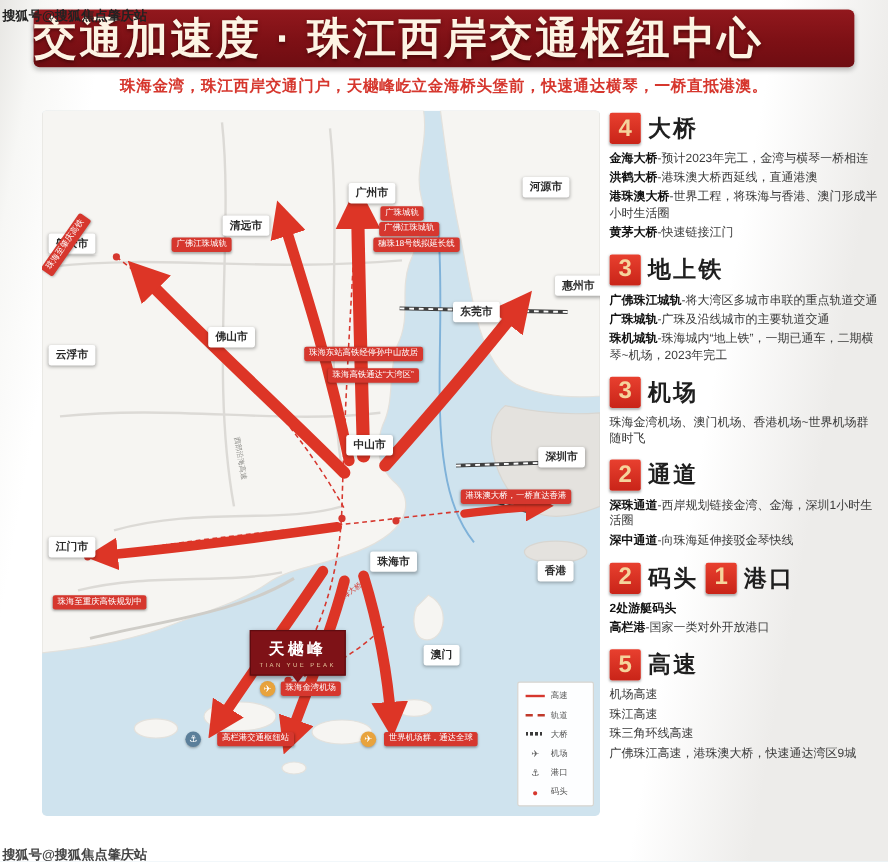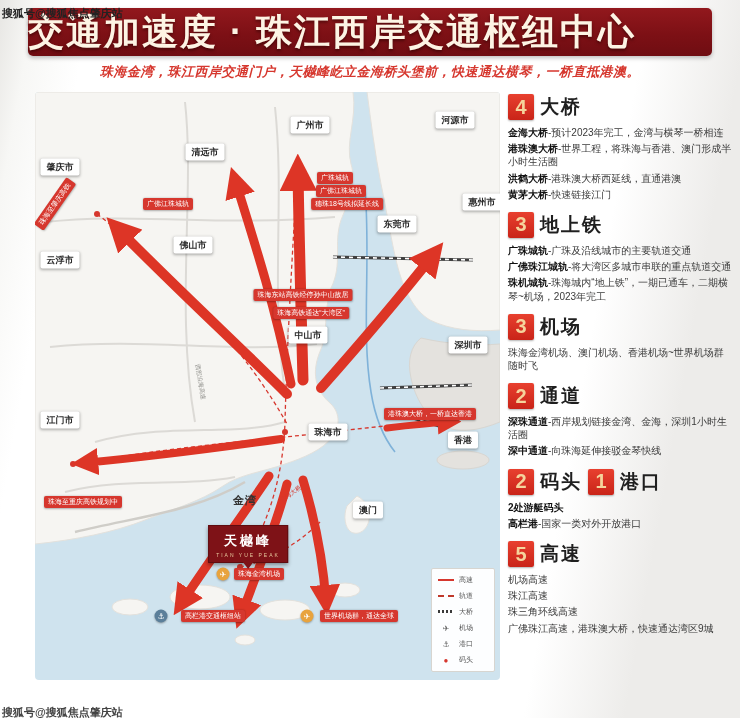--- a/index.html
+++ b/index.html
@@ -13,29 +13,29 @@
   .wm-bottom { left:2px; top:705px; color:#444; }
 
   
   .banner { position:absolute; left:28px; top:8px; width:684px; height:48px;
             background:linear-gradient(180deg,#92181d 0%,#7d1015 55%,#6f0d12 100%);
             border-radius:5px; display:flex; align-items:center; justify-content:flex-start;
             box-shadow:0 2px 4px rgba(0,0,0,.25); }
   .banner h1 { font-size:36px; font-weight:800; color:#fdf4e4; letter-spacing:2px;
                text-shadow:0 2px 3px rgba(40,0,0,.55); white-space:nowrap; }
   .subtitle { position:absolute; left:0; top:63px; width:740px; text-align:center;
-              font-size:13px; font-weight:bold; color:#d6372e; letter-spacing:.5px;font-style:italic; }
+              font-size:13px; font-weight:bold; color:#d6372e; letter-spacing:.5px; }
 
   
   .map-panel { position:absolute; left:35px; top:92px; width:465px; height:588px; border-radius:4px; overflow:hidden; }
   .map-panel svg { position:absolute; left:0; top:0; }
 
   .city { position:absolute; transform:translate(-50%,-50%); background:#fff; color:#2a2a2a;
           font-size:9px; font-weight:bold; padding:2px 6px; border-radius:2px;
-          box-shadow:0 1px 3px rgba(0,0,0,.3); white-space:nowrap; z-index:12; }
+          box-shadow:0 1px 3px rgba(0,0,0,.3); white-space:nowrap; z-index:12;margin-top:36px; }
   .city.plain { background:transparent; box-shadow:none; font-size:11px; color:#333; letter-spacing:1px; }
 
   .chip { position:absolute; transform:translate(-50%,-50%); background:#d6372e; color:#fff;
           font-size:7px; line-height:1.15; padding:2px 4px; border-radius:2px; white-space:nowrap;
           box-shadow:0 1px 2px rgba(0,0,0,.3); z-index:14; }
 
   .roadlbl { position:absolute; transform:translate(-50%,-50%); font-size:6px; color:#8a8a86;
              white-space:nowrap; z-index:8; }
   .roadlbl.red { color:#d6372e; }
 
@@ -243,32 +243,32 @@
   </div>
 
   <div class="info-panel">
 
     <div class="section">
       <div class="sec-head">
         <span class="num">4</span>
         <span class="sec-title">大桥</span>
       </div>
       <div class="item"><span class="item-label">金海大桥</span><span class="item-desc">-预计2023年完工，金湾与横琴一桥相连</span></div>
+      <div class="item"><span class="item-label">洪鹤大桥</span><span class="item-desc">-港珠澳大桥西延线，直通港澳</span></div>
       <div class="item"><span class="item-label">港珠澳大桥</span><span class="item-desc">-世界工程，将珠海与香港、澳门形成半小时生活圈</span></div>
-      <div class="item"><span class="item-label">洪鹤大桥</span><span class="item-desc">-港珠澳大桥西延线，直通港澳</span></div>
       <div class="item"><span class="item-label">黄茅大桥</span><span class="item-desc">-快速链接江门</span></div>
     </div>
 
     <div class="section">
       <div class="sec-head">
         <span class="num">3</span>
         <span class="sec-title">地上铁</span>
       </div>
+      <div class="item"><span class="item-label">广佛珠江城轨</span><span class="item-desc">-将大湾区多城市串联的重点轨道交通</span></div>
       <div class="item"><span class="item-label">广珠城轨</span><span class="item-desc">-广珠及沿线城市的主要轨道交通</span></div>
-      <div class="item"><span class="item-label">广佛珠江城轨</span><span class="item-desc">-将大湾区多城市串联的重点轨道交通</span></div>
       <div class="item"><span class="item-label">珠机城轨</span><span class="item-desc">-珠海城内“地上铁”，一期已通车，二期横琴~机场，2023年完工</span></div>
     </div>
 
     <div class="section">
       <div class="sec-head">
         <span class="num">3</span>
         <span class="sec-title">机场</span>
       </div>
       <div class="item"><span class="item-label"></span><span class="item-desc">珠海金湾机场、澳门机场、香港机场~世界机场群 随时飞</span></div>
     </div>

